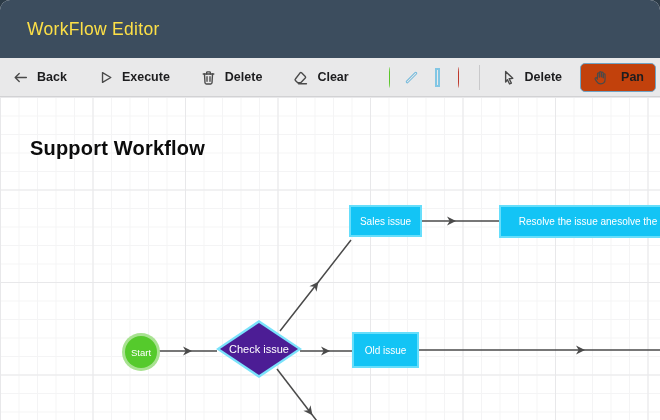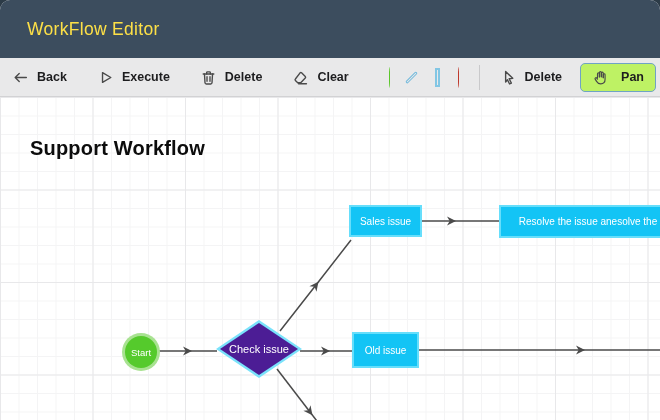--- a/index.html
+++ b/index.html
@@ -16,21 +16,21 @@
   .tb-btn svg { display:block; }
   .ic { width:17px; height:17px; stroke:#4a4a4a; fill:none; stroke-width:1.3; stroke-linecap:round; stroke-linejoin:round; }
   .tb-gap { margin-right:14px; }
   .tb-divider { width:1px; height:25px; background:#c9c9cb; margin:0 12px; }
   .shape-tool { display:inline-block; cursor:pointer; }
   .tool-circle { width:21px; height:21px; border-radius:50%; margin:0 8px; }
   .tool-green { background:#5bc62a; }
   .tool-red { background:#bf392c; }
   .tool-diamond { width:15px; height:15px; border:1.5px solid #70b9dc; border-radius:2px; transform:rotate(45deg); margin:0 12px; }
   .tool-square { width:19px; height:19px; border:2px solid #82c6e4; margin:0 10px; }
-  .pan-btn { background:#bef264; border:1.5px solid #6fa3c5; border-radius:5px; padding:5px 11px; margin-left:10px;gap:12px; }
+  .pan-btn { background:#c2410c; border:1.5px solid #6fa3c5; border-radius:5px; padding:5px 11px; margin-left:10px;gap:12px; }
 
   
   .canvas { position:relative; width:660px; height:323px; background:#ffffff;
     background-image:
       linear-gradient(#e8e8ea 1px, transparent 1px),
       linear-gradient(90deg, #e8e8ea 1px, transparent 1px),
       linear-gradient(#f4f4f5 1px, transparent 1px),
       linear-gradient(90deg, #f4f4f5 1px, transparent 1px);
     background-size: 92.5px 92.5px, 92.5px 92.5px, 18.5px 18.5px, 18.5px 18.5px;
     overflow:hidden; }

